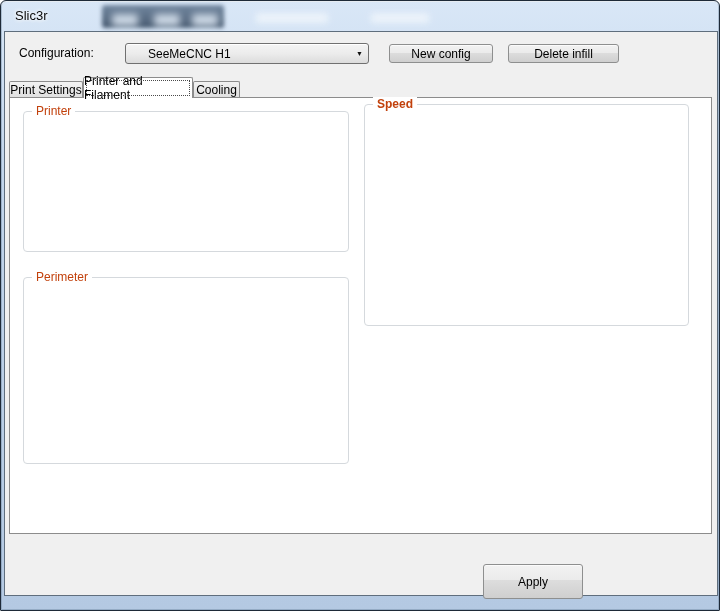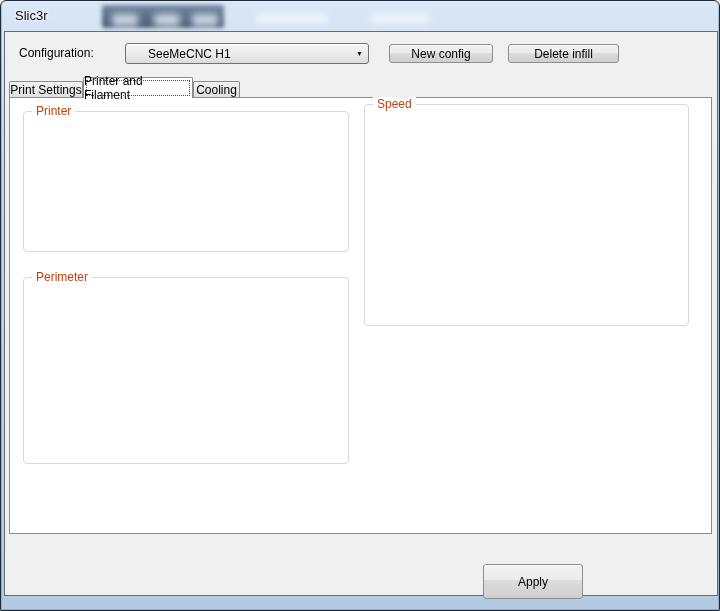--- a/index.html
+++ b/index.html
@@ -138,21 +138,21 @@
   <span class="unit" style="left:281px; top:373px;">[°C]</span>
 
   <span class="lbl" style="left:28px; top:399px;">Bed temperature:</span>
   <input class="tfield abs" style="left: 160px; top: 395px; width: 106px; height: 18px;" value="0">
   <span class="unit" style="left:281px; top:399px;">[°C]</span>
 
   <span class="lbl" style="left:28px; top:425px;">First layer bed temperature:</span>
   <input class="tfield abs" style="left: 160px; top: 421px; width: 106px; height: 18px;" value="0">
   <span class="unit" style="left:281px; top:425px;">[°C]</span>
 
-  <div class="groupbox" style="left:363px; top:103px; width:325px; height:222px;">
+  <div class="groupbox" style="left:363px; top:103px; width:325px; height:222px;font-weight:bold;">
     <span class="gb-title">Speed</span>
   </div>
   <span class="lbl" style="left:371px; top:127px;">Travel feed rate:</span>
   <input class="tfield abs" style="left: 500px; top: 123px; width: 107px; height: 18px;" value="120">
   <span class="unit" style="left:622px; top:127px;">[mm/s]</span>
 
   <span class="lbl" style="left:371px; top:153px;">Perimeter feed rate:</span>
   <input class="tfield abs" style="left: 500px; top: 149px; width: 107px; height: 18px;" value="20">
   <span class="unit" style="left:622px; top:153px;">[mm/s]</span>
 

